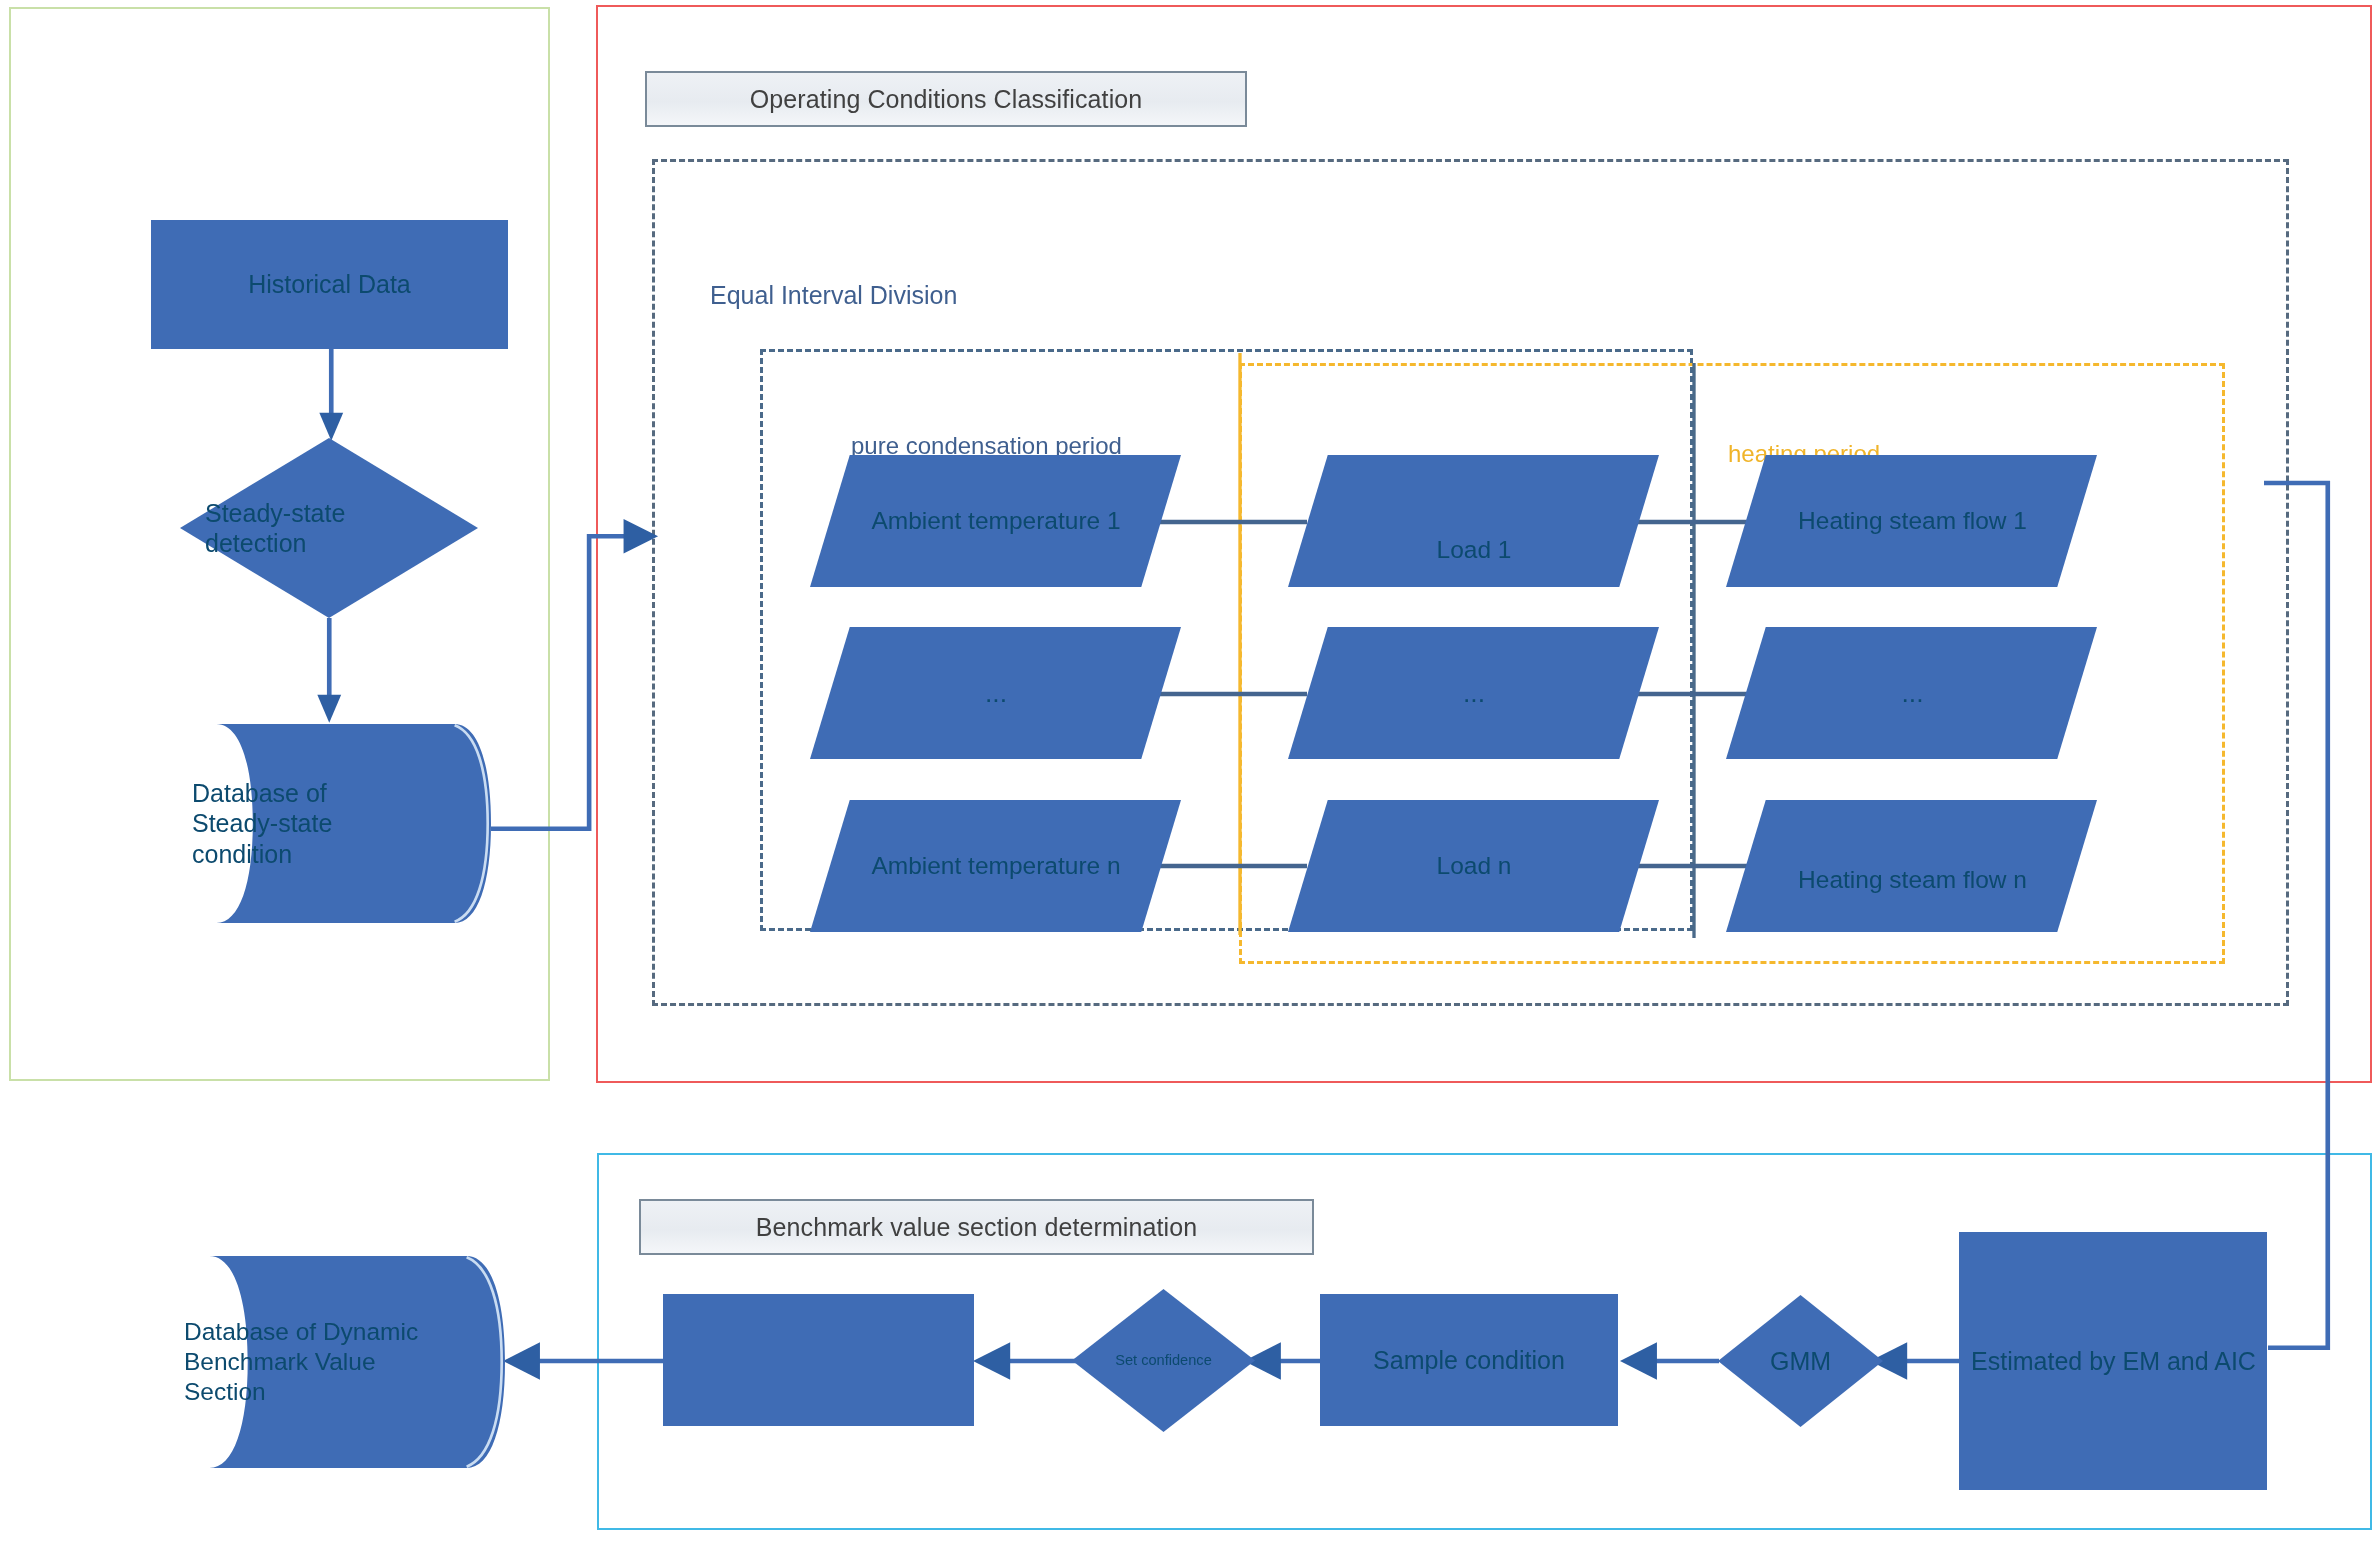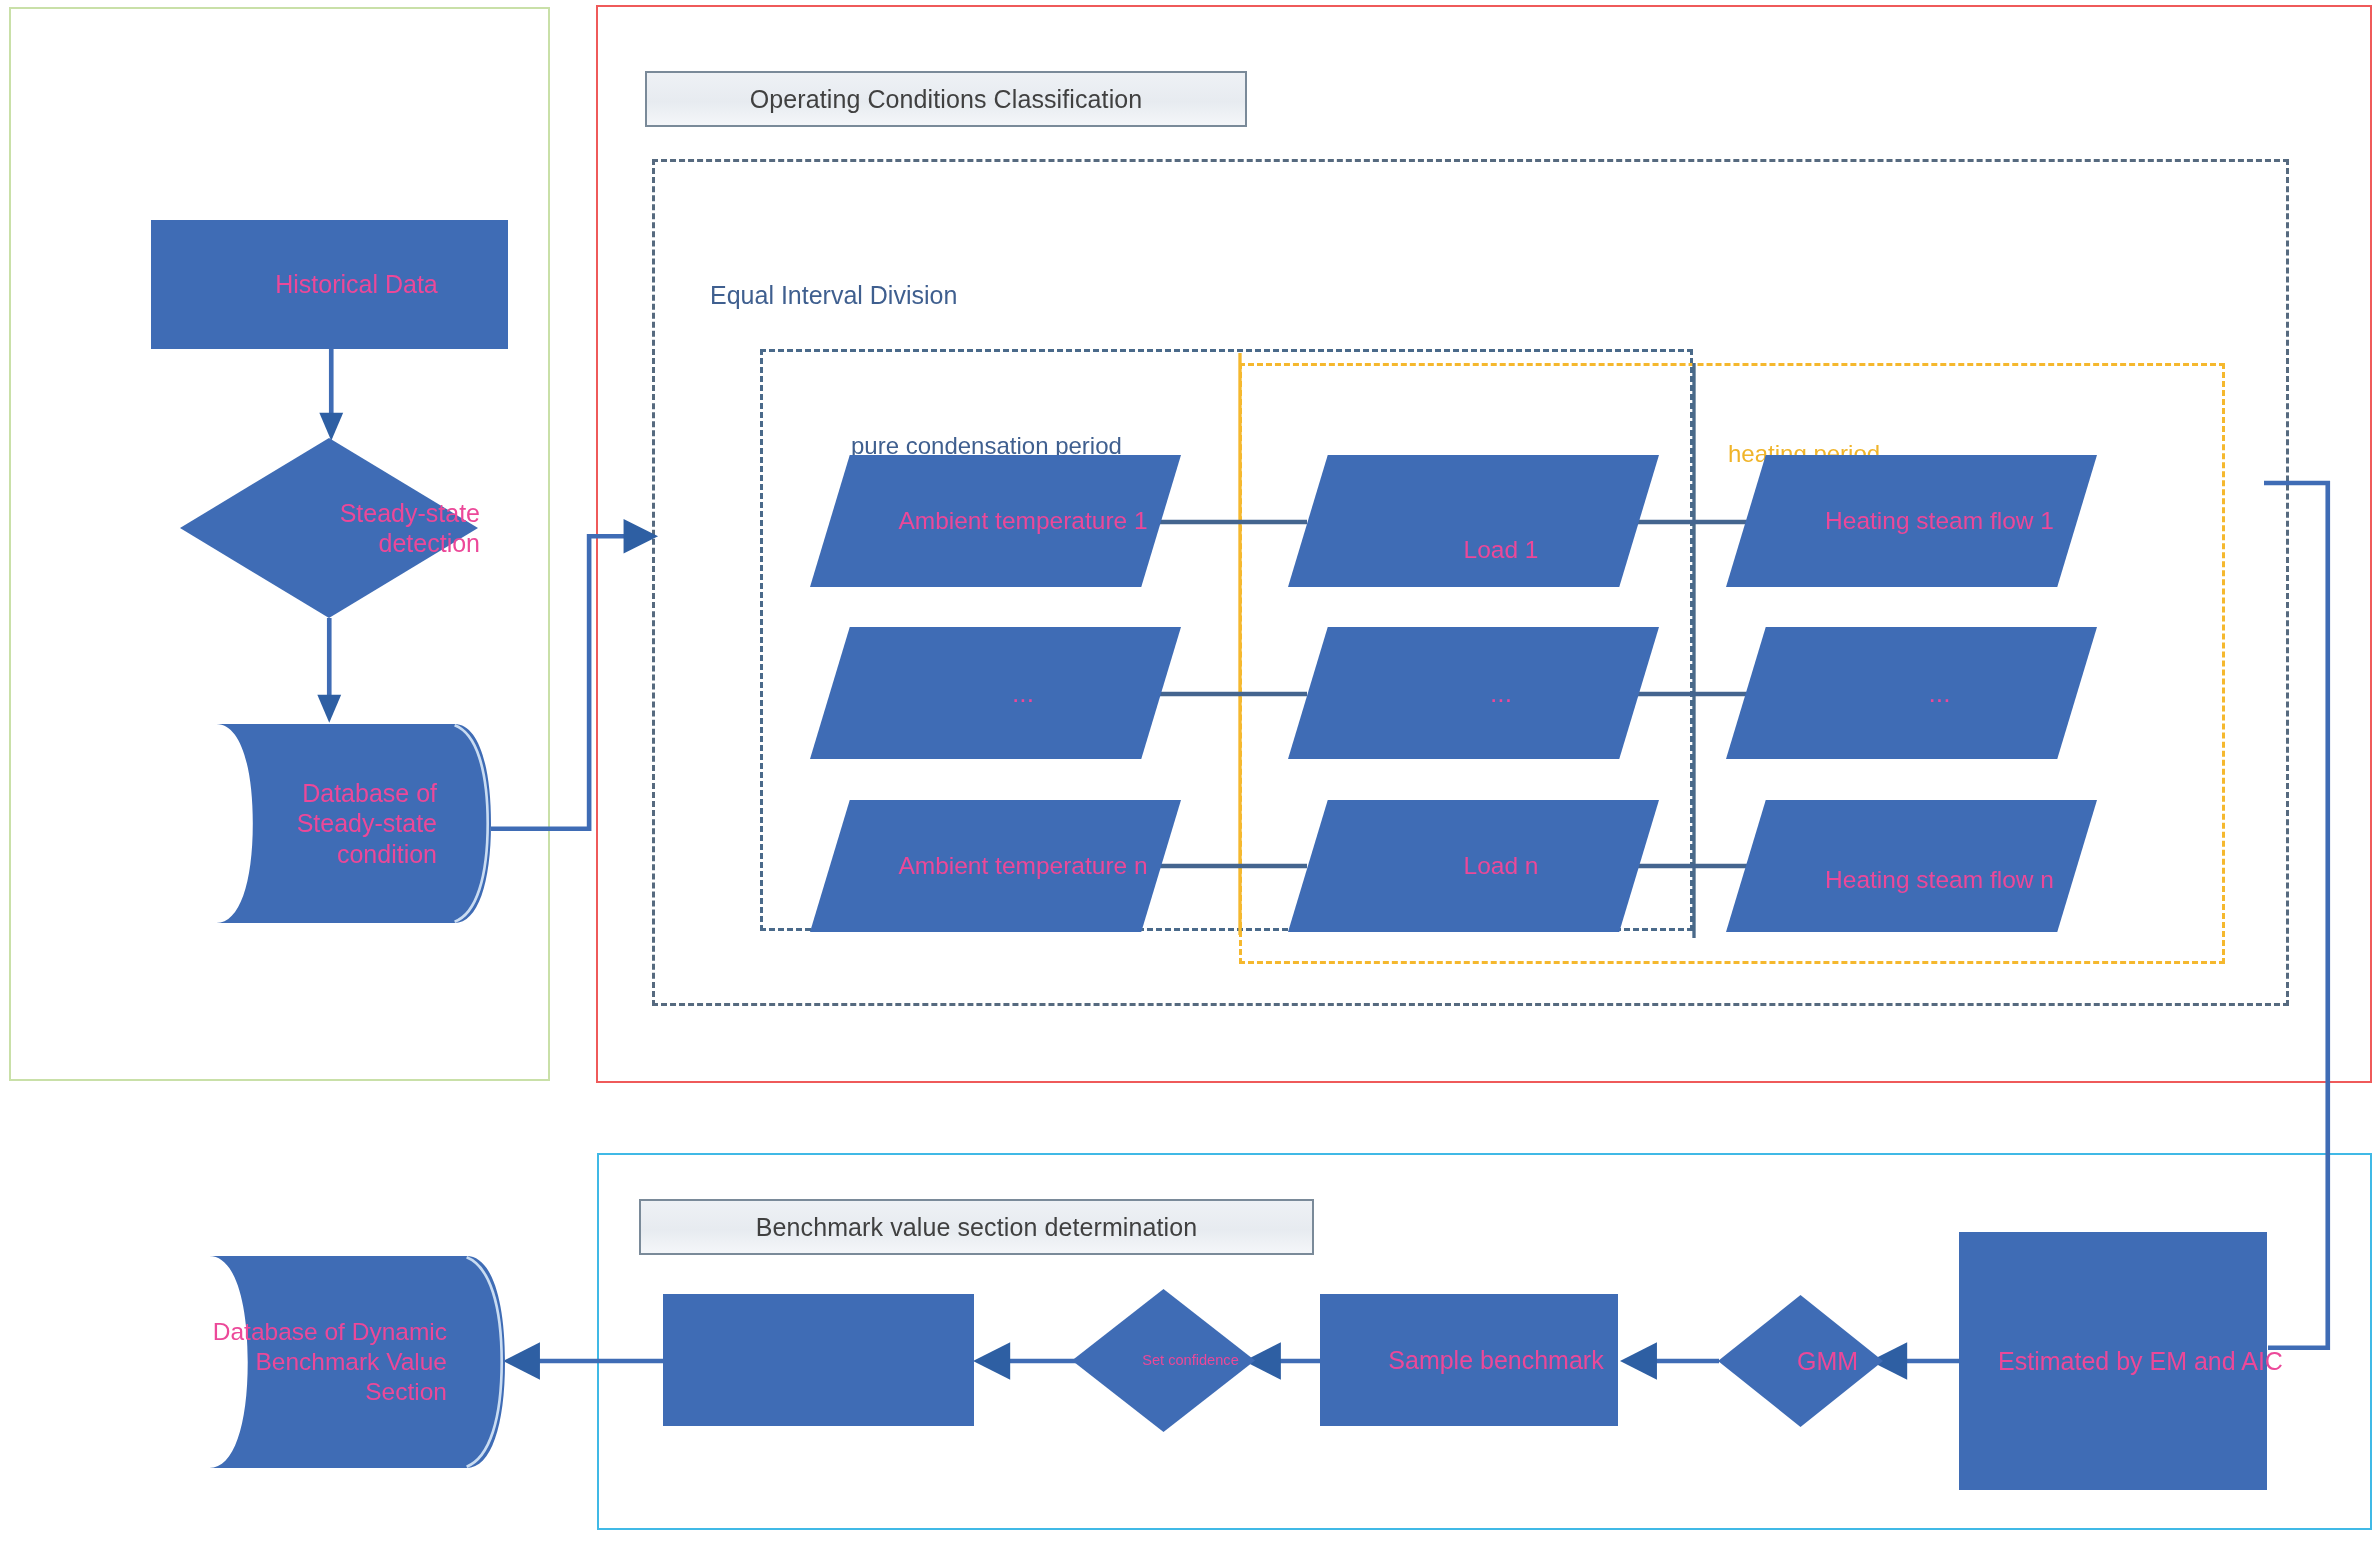--- a/index.html
+++ b/index.html
@@ -27,21 +27,21 @@
   #dash-pure{left:760px;top:349px;width:933px;height:582px;border:3.3px dashed #4a6a8a;}
   #dash-heating{left:1239px;top:363px;width:986px;height:601px;border:3.3px dashed #f5b82e;}
 
   .dashlabel{position:absolute;white-space:nowrap;margin-top:44px;}
   #lbl-equal{left:710px;top:237px;font-size:25px;color:#3f5f8f;}
   #lbl-pure{left:851px;top:388px;font-size:24px;color:#3f5f8f;}
   #lbl-heating{left:1728px;top:396px;font-size:24px;color:#f0b429;}
 
   
   .nlabel{position:absolute;z-index:6;display:flex;align-items:center;justify-content:center;
-          text-align:right;color:#ec4899;line-height:1.22;pointer-events:none;padding-left:27px;}
+          text-align:left;color:#0c4a6e;line-height:1.22;pointer-events:none;}
 
   
   .rect{position:absolute;background:#3f6cb5;border:1.3px solid #3f6cb5;box-sizing:border-box;z-index:4;}
   #rect-historical{left:151px;top:220px;width:357px;height:129px;}
   #rect-bvs{left:663px;top:1294px;width:311px;height:132px;}
   #rect-sample{left:1320px;top:1294px;width:298px;height:132px;}
   #rect-estimated{left:1959px;top:1232px;width:308px;height:258px;}
 
   
   .diamond{position:absolute;z-index:4;}
@@ -253,21 +253,21 @@
   <div class="nlabel" style="left:1718px;top:1295px;width:165px;height:132px;font-size:25px;">GMM</div>
 
   <div class="conn" style="left:1620px;top:1341px;width:99px;height:40px;">
     <svg viewBox="0 0 150 60" preserveAspectRatio="none">
       <line x1="150" y1="30" x2="52" y2="30" stroke="#3f6cb5" stroke-width="7"></line>
       <polygon points="0,30 56,2 56,58" fill="#2e5fa3"></polygon>
     </svg>
   </div>
 
   <div class="rect" id="rect-sample"></div>
-  <div class="nlabel" style="left:1320px;top:1294px;width:298px;height:132px;font-size:25px;">Sample benchmark</div>
+  <div class="nlabel" style="left:1320px;top:1294px;width:298px;height:132px;font-size:25px;">Sample condition</div>
 
   <div class="conn" style="left:1244px;top:1341px;width:79px;height:40px;">
     <svg viewBox="0 0 120 60" preserveAspectRatio="none">
       <line x1="120" y1="30" x2="52" y2="30" stroke="#3f6cb5" stroke-width="7"></line>
       <polygon points="0,30 56,2 56,58" fill="#2e5fa3"></polygon>
     </svg>
   </div>
 
   <div class="diamond" style="left:1072px;top:1289px;width:183px;height:143px;">
     <svg viewBox="0 0 276 216" preserveAspectRatio="none">

